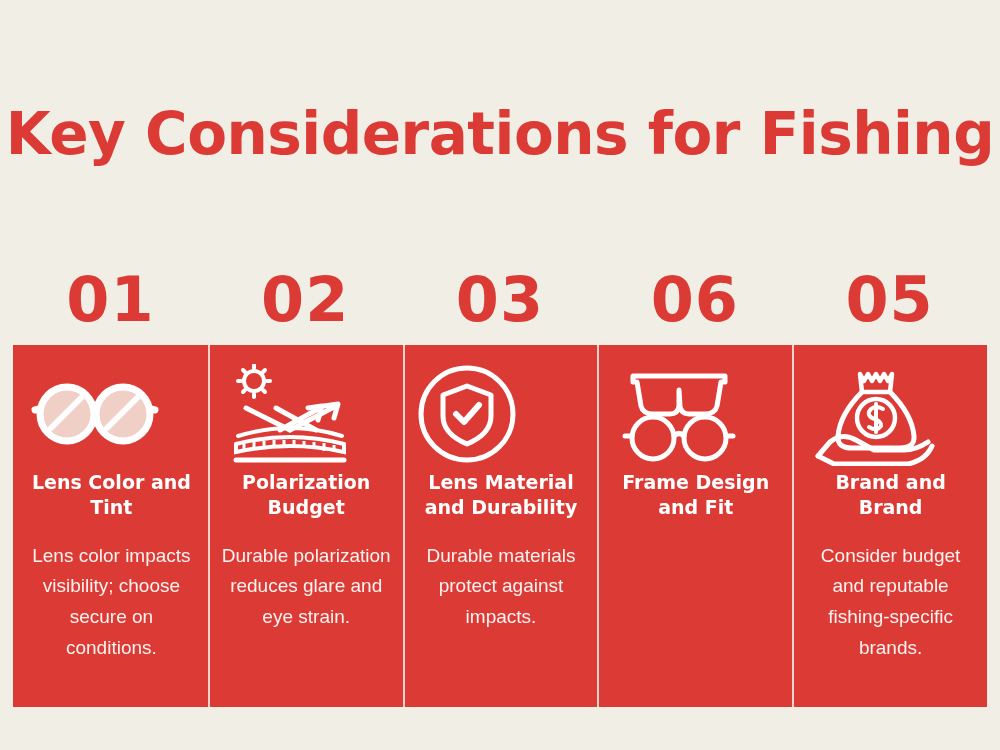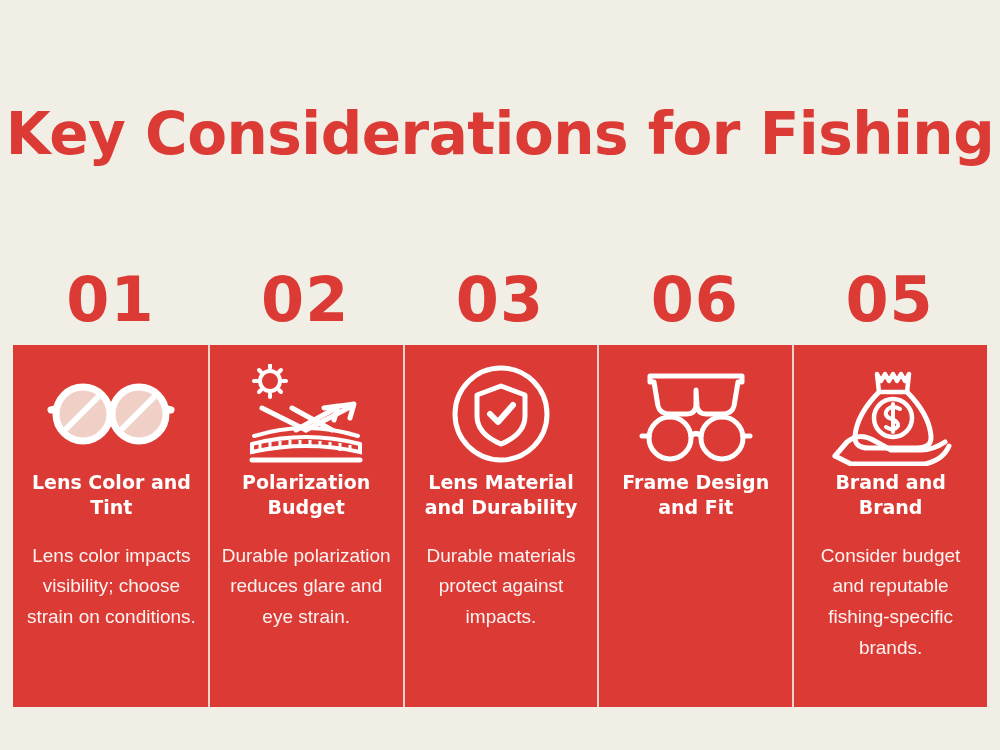--- a/index.html
+++ b/index.html
@@ -64,21 +64,21 @@
     width: 974px;
     height: 362px;
     background: #DC3A35;
     display: flex;
   }
   .card {
     flex: 1 1 0;
     position: relative;
     display: flex;
     flex-direction: column;
-    align-items: center;
+    align-items: flex-start;
     padding: 17px 10px 0 12px;
     box-sizing: border-box;
   }
   .card + .card::before {
     content: "";
     position: absolute;
     left: 0;
     top: 0;
     bottom: 0;
     width: 2px;
@@ -138,21 +138,21 @@
           <path d="M10 36 L26 32" stroke="#FFFFFF" stroke-width="7" stroke-linecap="round" fill="none"></path>
           <path d="M130 36 L114 32" stroke="#FFFFFF" stroke-width="7" stroke-linecap="round" fill="none"></path>
           <path d="M60 34 Q70 28 80 34" stroke="#FFFFFF" stroke-width="6" fill="none" stroke-linecap="round"></path>
           <circle cx="42" cy="40" r="27" fill="#EFCFC6" stroke="#FFFFFF" stroke-width="7"></circle>
           <circle cx="98" cy="40" r="27" fill="#EFCFC6" stroke="#FFFFFF" stroke-width="7"></circle>
           <path d="M26 54 L56 24" stroke="#FFFFFF" stroke-width="6" stroke-linecap="round"></path>
           <path d="M82 54 L112 24" stroke="#FFFFFF" stroke-width="6" stroke-linecap="round"></path>
         </svg>
       </div>
       <div class="card-title">Lens Color and Tint</div>
-      <div class="card-body">Lens color impacts visibility; choose strain on conditions.</div>
+      <div class="card-body">Lens color impacts visibility; choose secure on conditions.</div>
     </div>
 
     <div class="card">
       <div class="icon-wrap">
         <svg width="140" height="100" viewBox="0 0 140 100" aria-hidden="true">
           <g stroke="#FFFFFF" stroke-width="4" fill="none" stroke-linecap="round">
             <circle cx="34" cy="17" r="10"></circle>
             <path d="M34 1 L34 4"></path>
               <path d="M34 30 L34 33"></path>
             <path d="M18 17 L21 17"></path>

